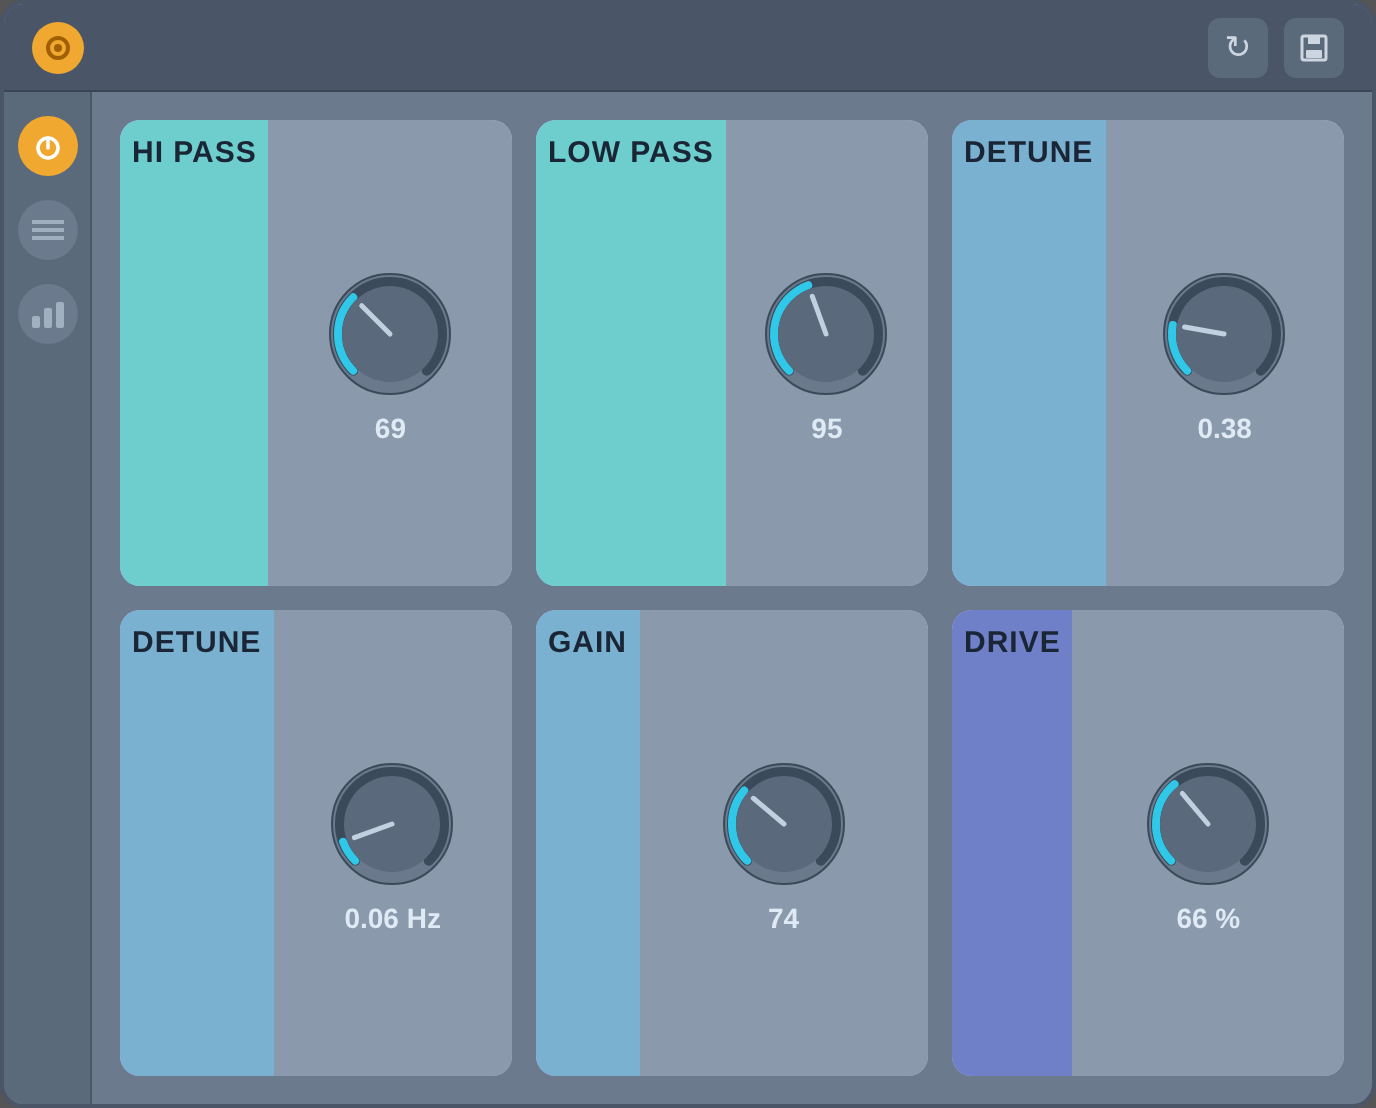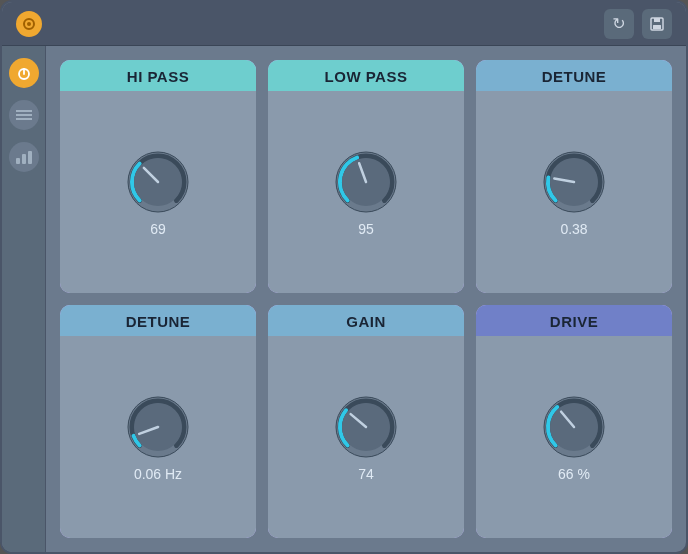--- a/index.html
+++ b/index.html
@@ -121,21 +121,21 @@
       gap: 12px;
       flex: 1;
     }
 
     .knob-module {
       flex: 1;
       background: #c4b5fd;
       border-radius: 10px;
       overflow: hidden;
       display: flex;
-      flex-direction: column;
+      flex-direction: row;
     }
 
     .module-header {
       padding: 8px 6px 6px;
       text-align: center;
       font-weight: bold;
       font-size: 15px;
       color: #1a2535;
       letter-spacing: 0.5px;
     }
@@ -159,21 +159,21 @@
       flex-direction: column;
       align-items: center;
       justify-content: center;
       padding: 8px;
       gap: 4px;
     }
 
     .knob-value {
       color: #e0eaf4;
       font-size: 14px;
-      font-weight: normal;
+      font-weight: bold;
       text-align: center;
     }
 
     
     .knob-svg {
       display: block;
     }
   </style>
 </head>
 <body>

